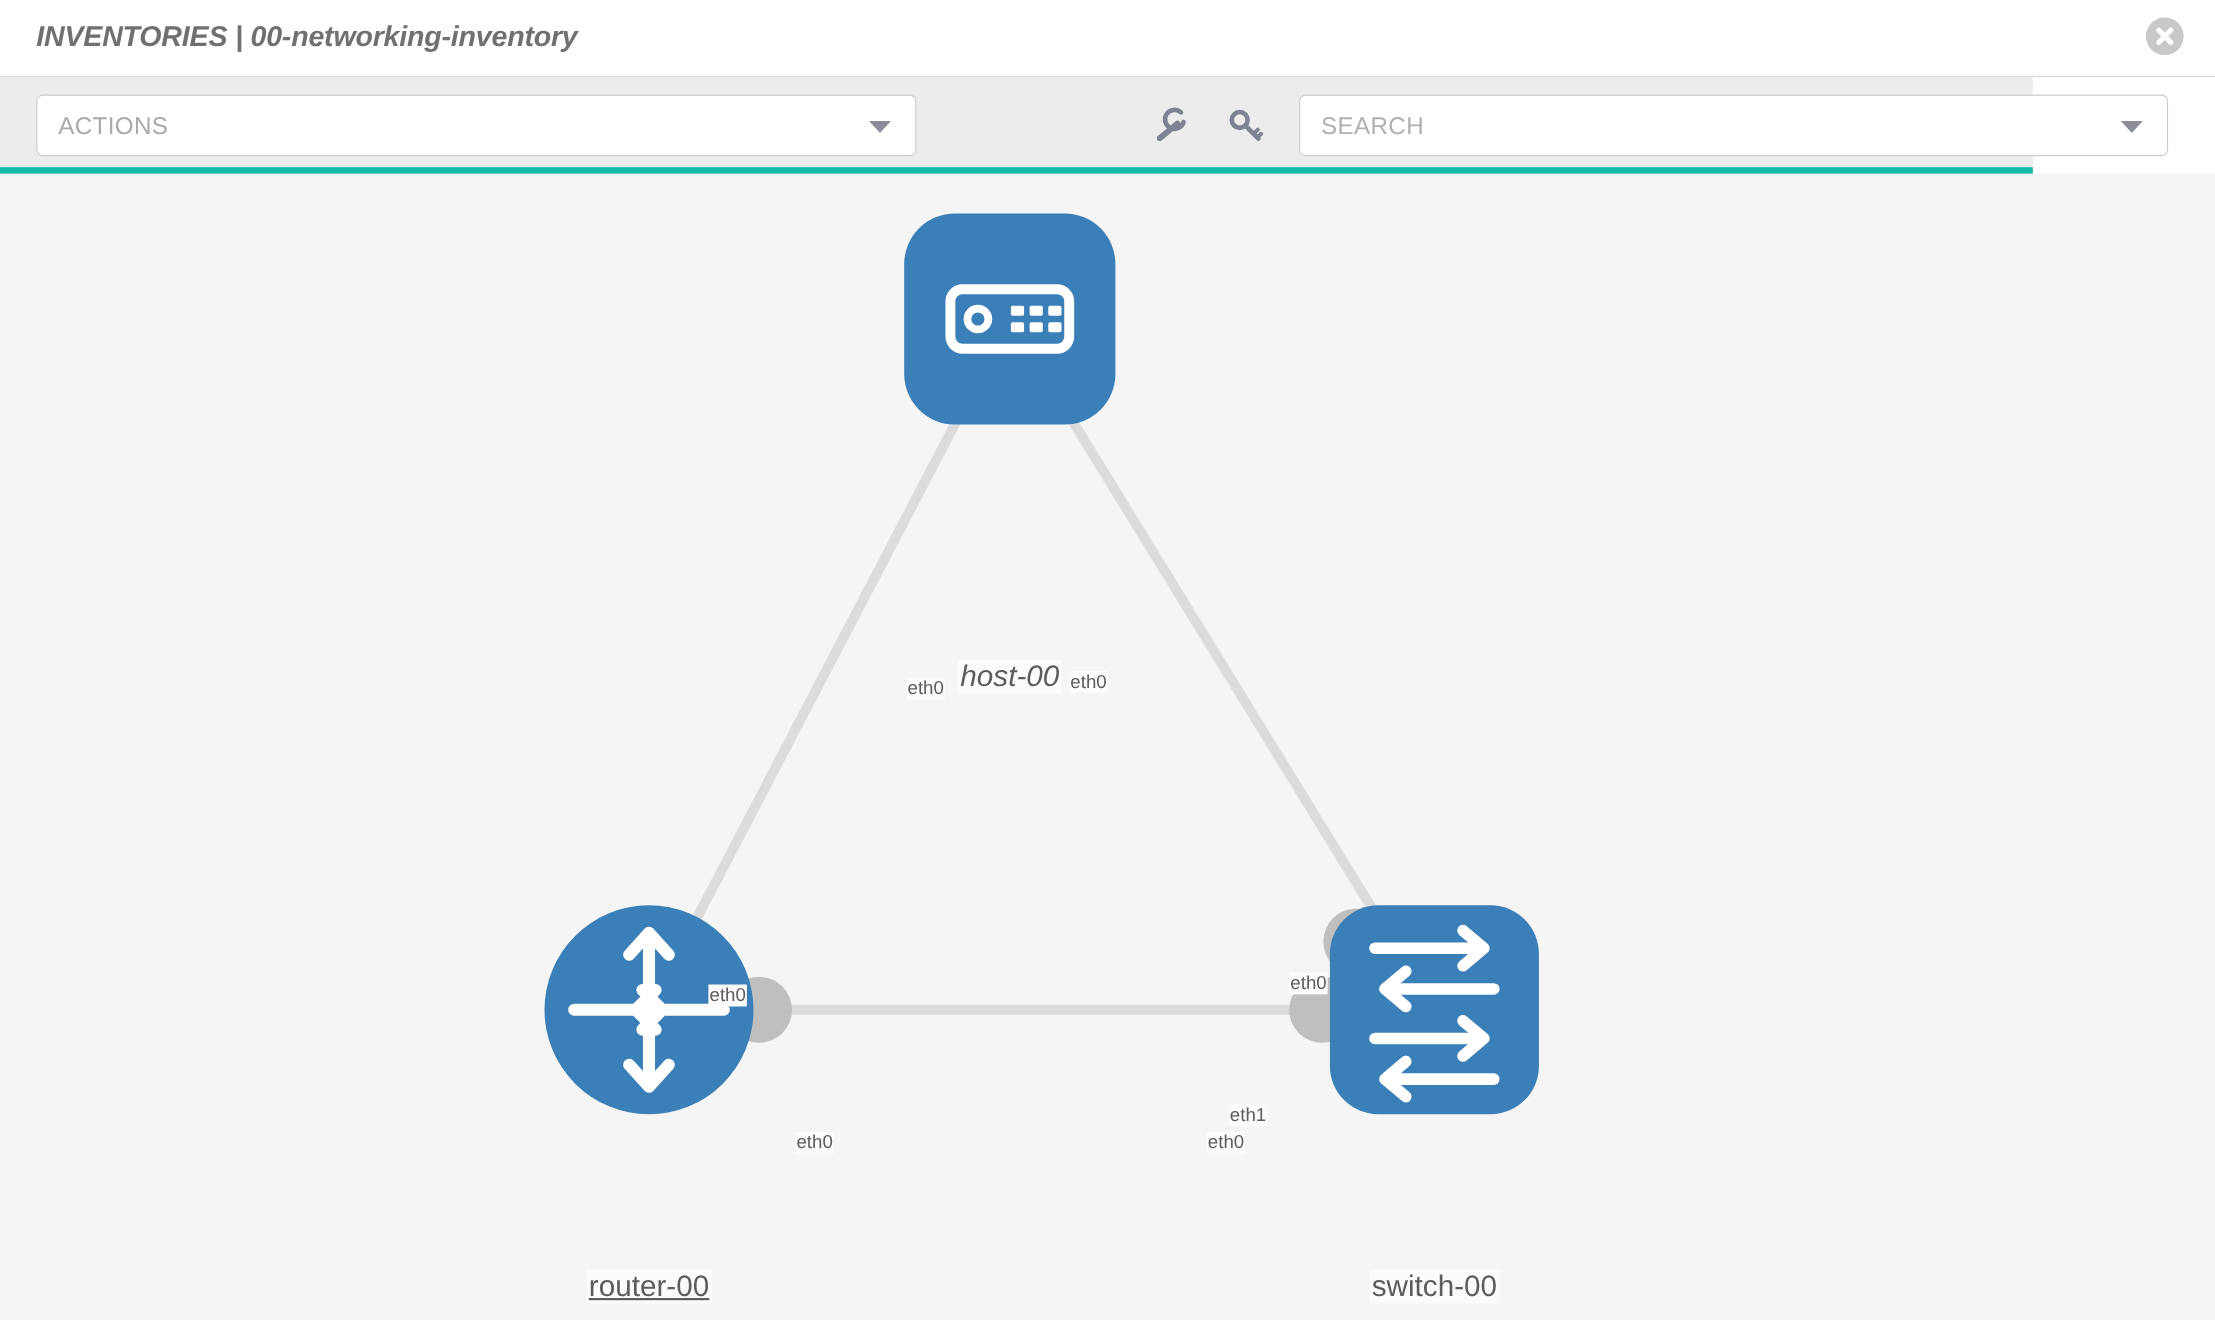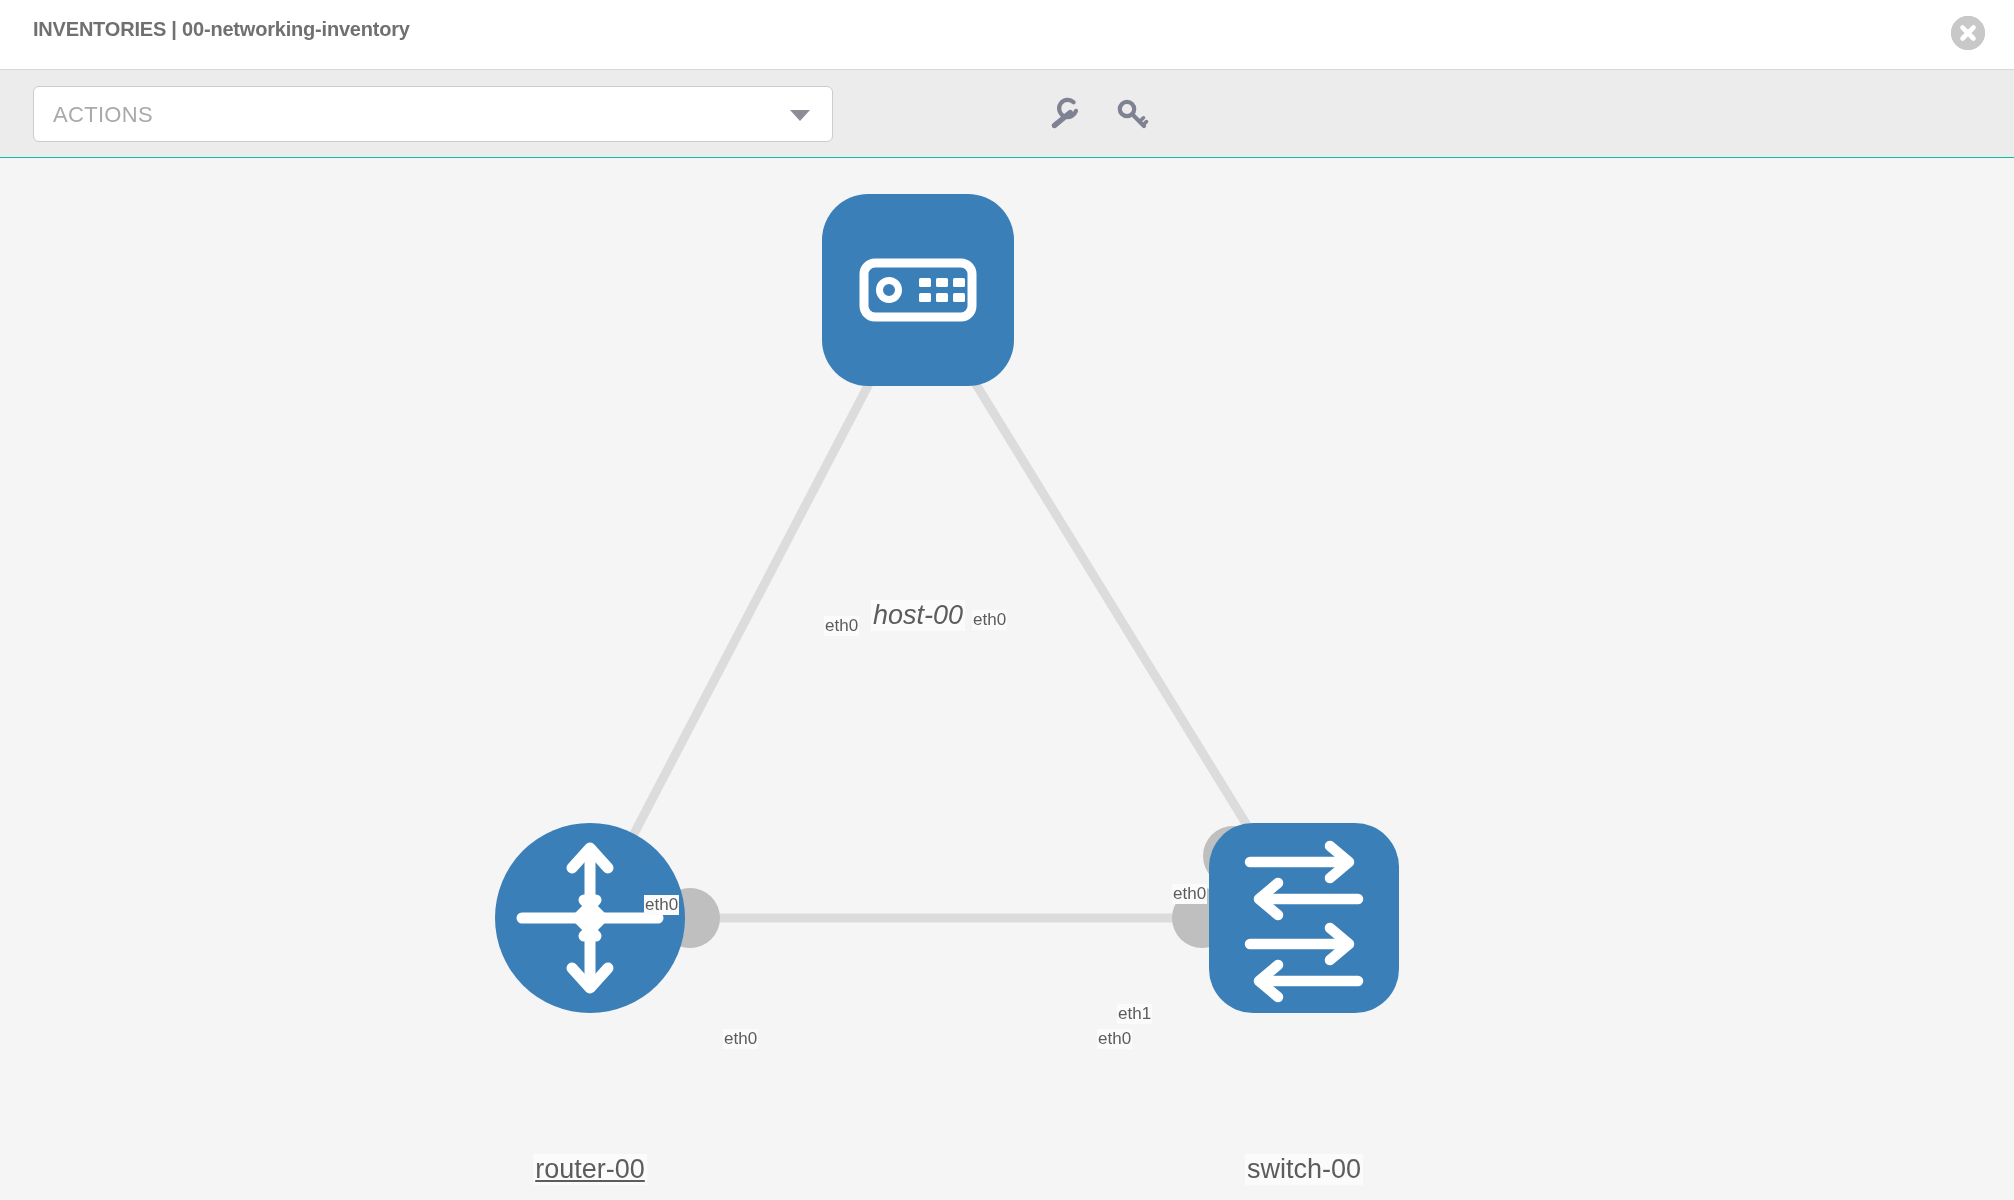--- a/index.html
+++ b/index.html
@@ -23,46 +23,47 @@
     top: 0; left: 0;
     width: 2014px;
     height: 70px;
     background: #ffffff;
     border-bottom: 1px solid #d7d7d7;
   }
   .page-title {
     position: absolute;
     left: 33px;
     top: 18px;
-    font-size: 20px;
+    font-size: 26px;
     font-weight: bold;
     color: #707070;
     letter-spacing: -0.2px;
     white-space: nowrap;
+    font-style: italic;
   }
   .close-btn {
     position: absolute;
     right: 29px;
     top: 16px;
     width: 34px;
     height: 34px;
     border-radius: 50%;
     background: #c8c8c8;
     cursor: pointer;
   }
   .close-btn svg { display:block; }
 
   
   .toolbar {
     position: absolute;
     top: 70px; left: 0;
-    width: 2014px;
+    width: 1848px;
     height: 88px;
     background: #ececec;
-    border-bottom: 1px solid #14b8a6;
+    border-bottom: 6px solid #14b8a6;
   }
   .actions-select {
     position: absolute;
     left: 33px;
     top: 16px;
     width: 800px;
     height: 56px;
     background: #fff;
     border: 1px solid #cccccc;
     border-radius: 6px;
@@ -186,20 +187,24 @@
     </div>
 
     <div class="tool-icon key">
       <svg width="36" height="36" viewBox="0 0 36 36">
         <circle cx="13" cy="13" r="7.2" fill="none" stroke="#7e8292" stroke-width="4.2"></circle>
         <path d="M18.2 18.2 L30 30" stroke="#7e8292" stroke-width="4.2" stroke-linecap="round"></path>
         <path d="M25.5 25.5 L29.5 21.8 M29 29 L32.5 25.6" stroke="#7e8292" stroke-width="3.6" stroke-linecap="round"></path>
       </svg>
     </div>
 
+    <div class="search-box">
+      <span class="label">SEARCH</span>
+      <span class="caret"></span>
+    </div>
   </div>
 
   <div class="canvas">
 
     <svg class="graph" viewBox="0 0 2014 1042">
 
       <g>
         <line x1="918" y1="132" x2="590" y2="760" stroke="#dcdcdc" stroke-width="9"></line>
         <line x1="918" y1="132" x2="1304" y2="760" stroke="#dcdcdc" stroke-width="9"></line>
         <line x1="590" y1="760" x2="1304" y2="760" stroke="#dcdcdc" stroke-width="9"></line>

